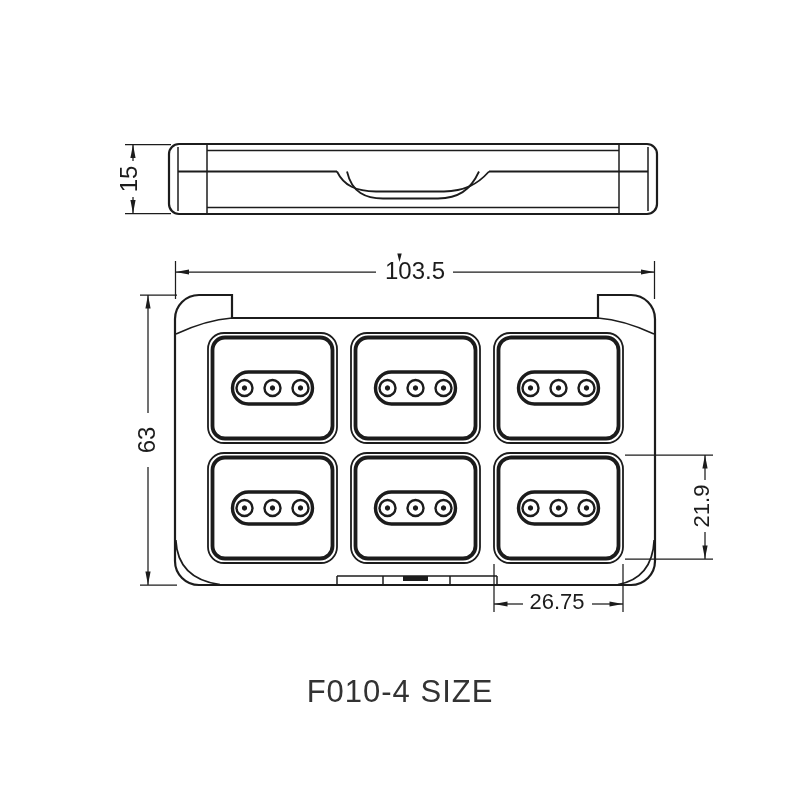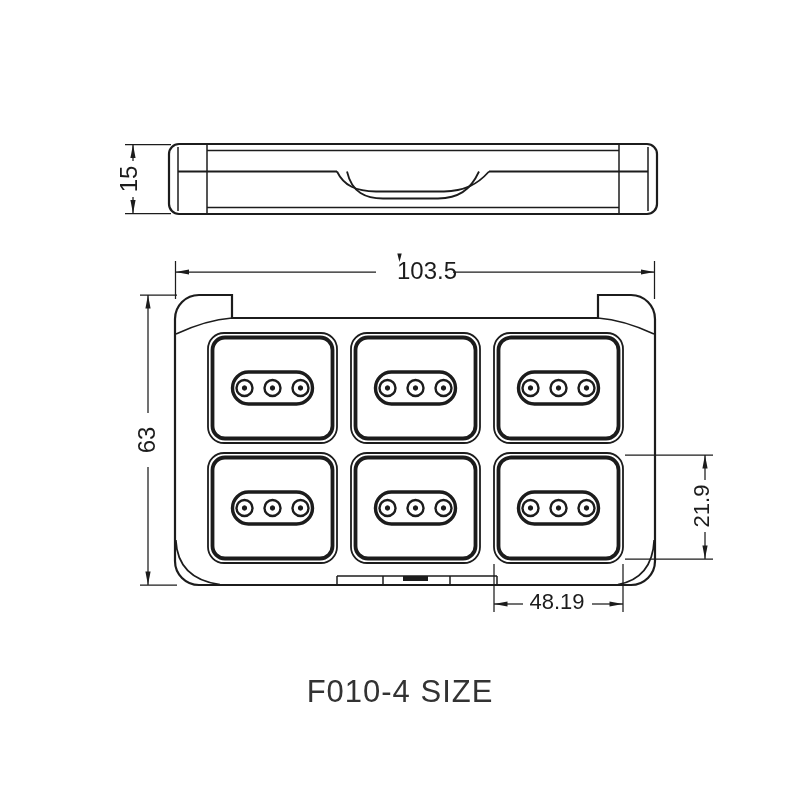--- a/index.html
+++ b/index.html
@@ -141,23 +141,23 @@
       <line x1="623" y1="564" x2="623" y2="612"></line>
       <line x1="494" y1="604" x2="523" y2="604"></line>
       <line x1="592" y1="604" x2="623" y2="604"></line>
       <polygon points="494,604 507.5,601.4 507.5,606.6" fill="#1c1c1c" stroke="none"></polygon>
       <polygon points="623,604 609.5,601.4 609.5,606.6" fill="#1c1c1c" stroke="none"></polygon>
     </g>
   </svg>
 
   <div class="dim-label vertical" style="left:129px;top:179px;">15</div>
 
-  <div class="dim-label" style="left:427px;top:271px;">103.5</div>
+  <div class="dim-label" style="left:415px;top:271px;">103.5</div>
 
   <div class="dim-label vertical" style="left:147px;top:440px;">63</div>
 
   <div class="dim-label vertical small" style="left:702px;top:506px;">21.9</div>
 
-  <div class="dim-label small" style="left:557px;top:602px;">48.19</div>
+  <div class="dim-label small" style="left:557px;top:602px;">26.75</div>
 
   <div class="drawing-title">F010-4 SIZE</div>
 
 </div>
 
 </body></html>

